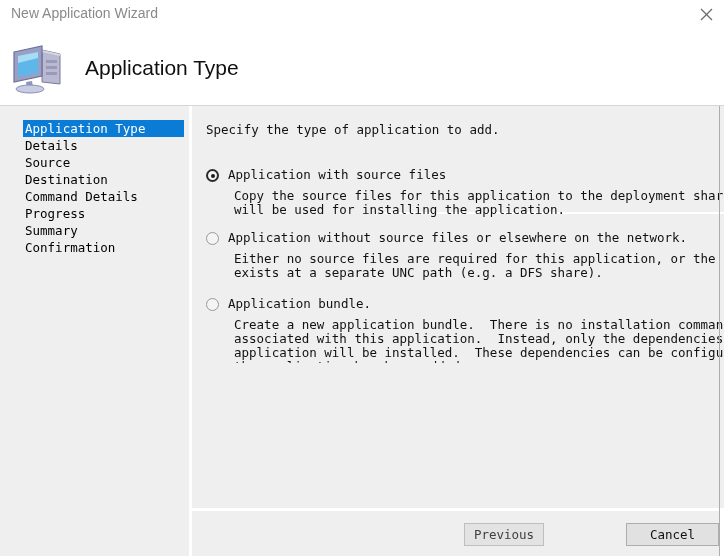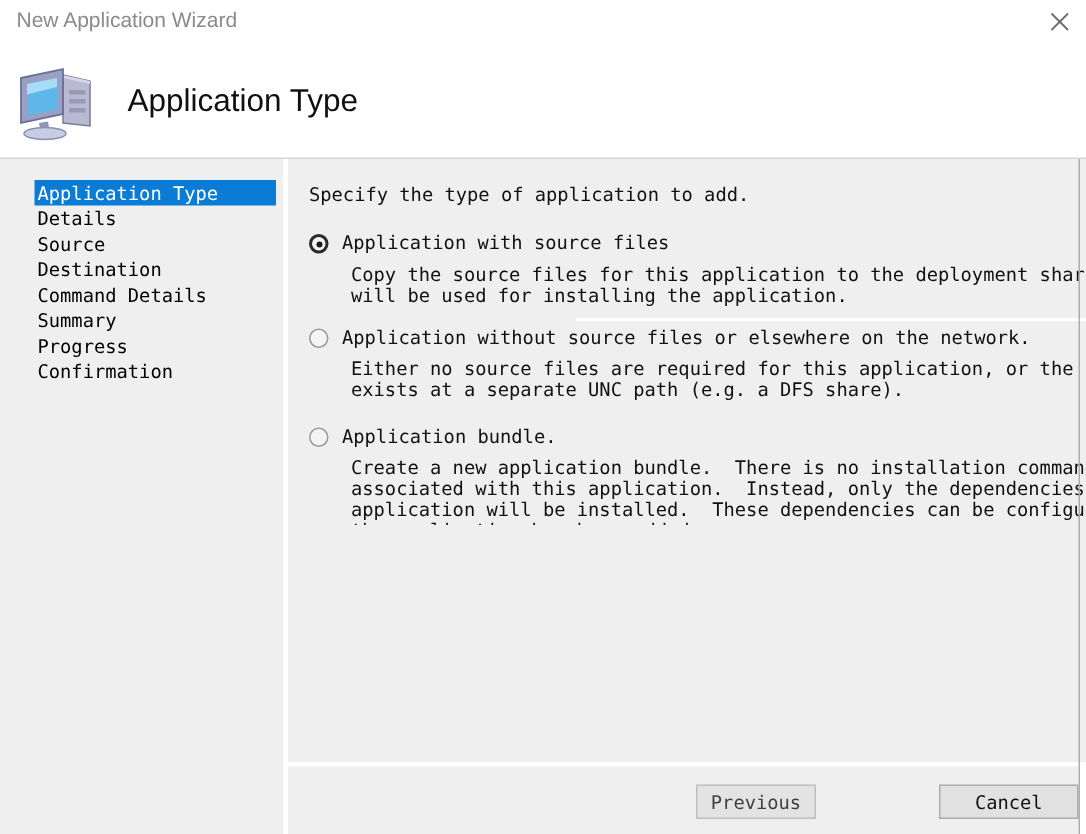--- a/index.html
+++ b/index.html
@@ -135,20 +135,21 @@
     font-family: "DejaVu Sans Mono", monospace;
     font-size: 12.5px;
     color: #111111;
     white-space: nowrap;
   }
 
   .option {
     position: absolute;
     left: 14px;
     width: 500px;
+    margin-top: 13px;
   }
   .option-head {
     position: relative;
     height: 19px;
     display: flex;
     align-items: flex-start;
   }
   .radio {
     position: absolute;
     left: 0px; top: 2px;
@@ -273,22 +274,22 @@
   </div>
   <div class="header-rule"></div>
 
   <div class="sidebar">
     <div class="nav-list">
       <div class="nav-item active">Application Type</div>
       <div class="nav-item">Details</div>
       <div class="nav-item">Source</div>
       <div class="nav-item">Destination</div>
       <div class="nav-item">Command Details</div>
+      <div class="nav-item">Progress</div>
       <div class="nav-item">Summary</div>
-      <div class="nav-item">Progress</div>
       <div class="nav-item">Confirmation</div>
     </div>
   </div>
   <div class="sidebar-divider"></div>
 
   <div class="content">
     <div class="content-top-white"></div>
 
     <div class="intro">Specify the type of application to add.</div>
 

